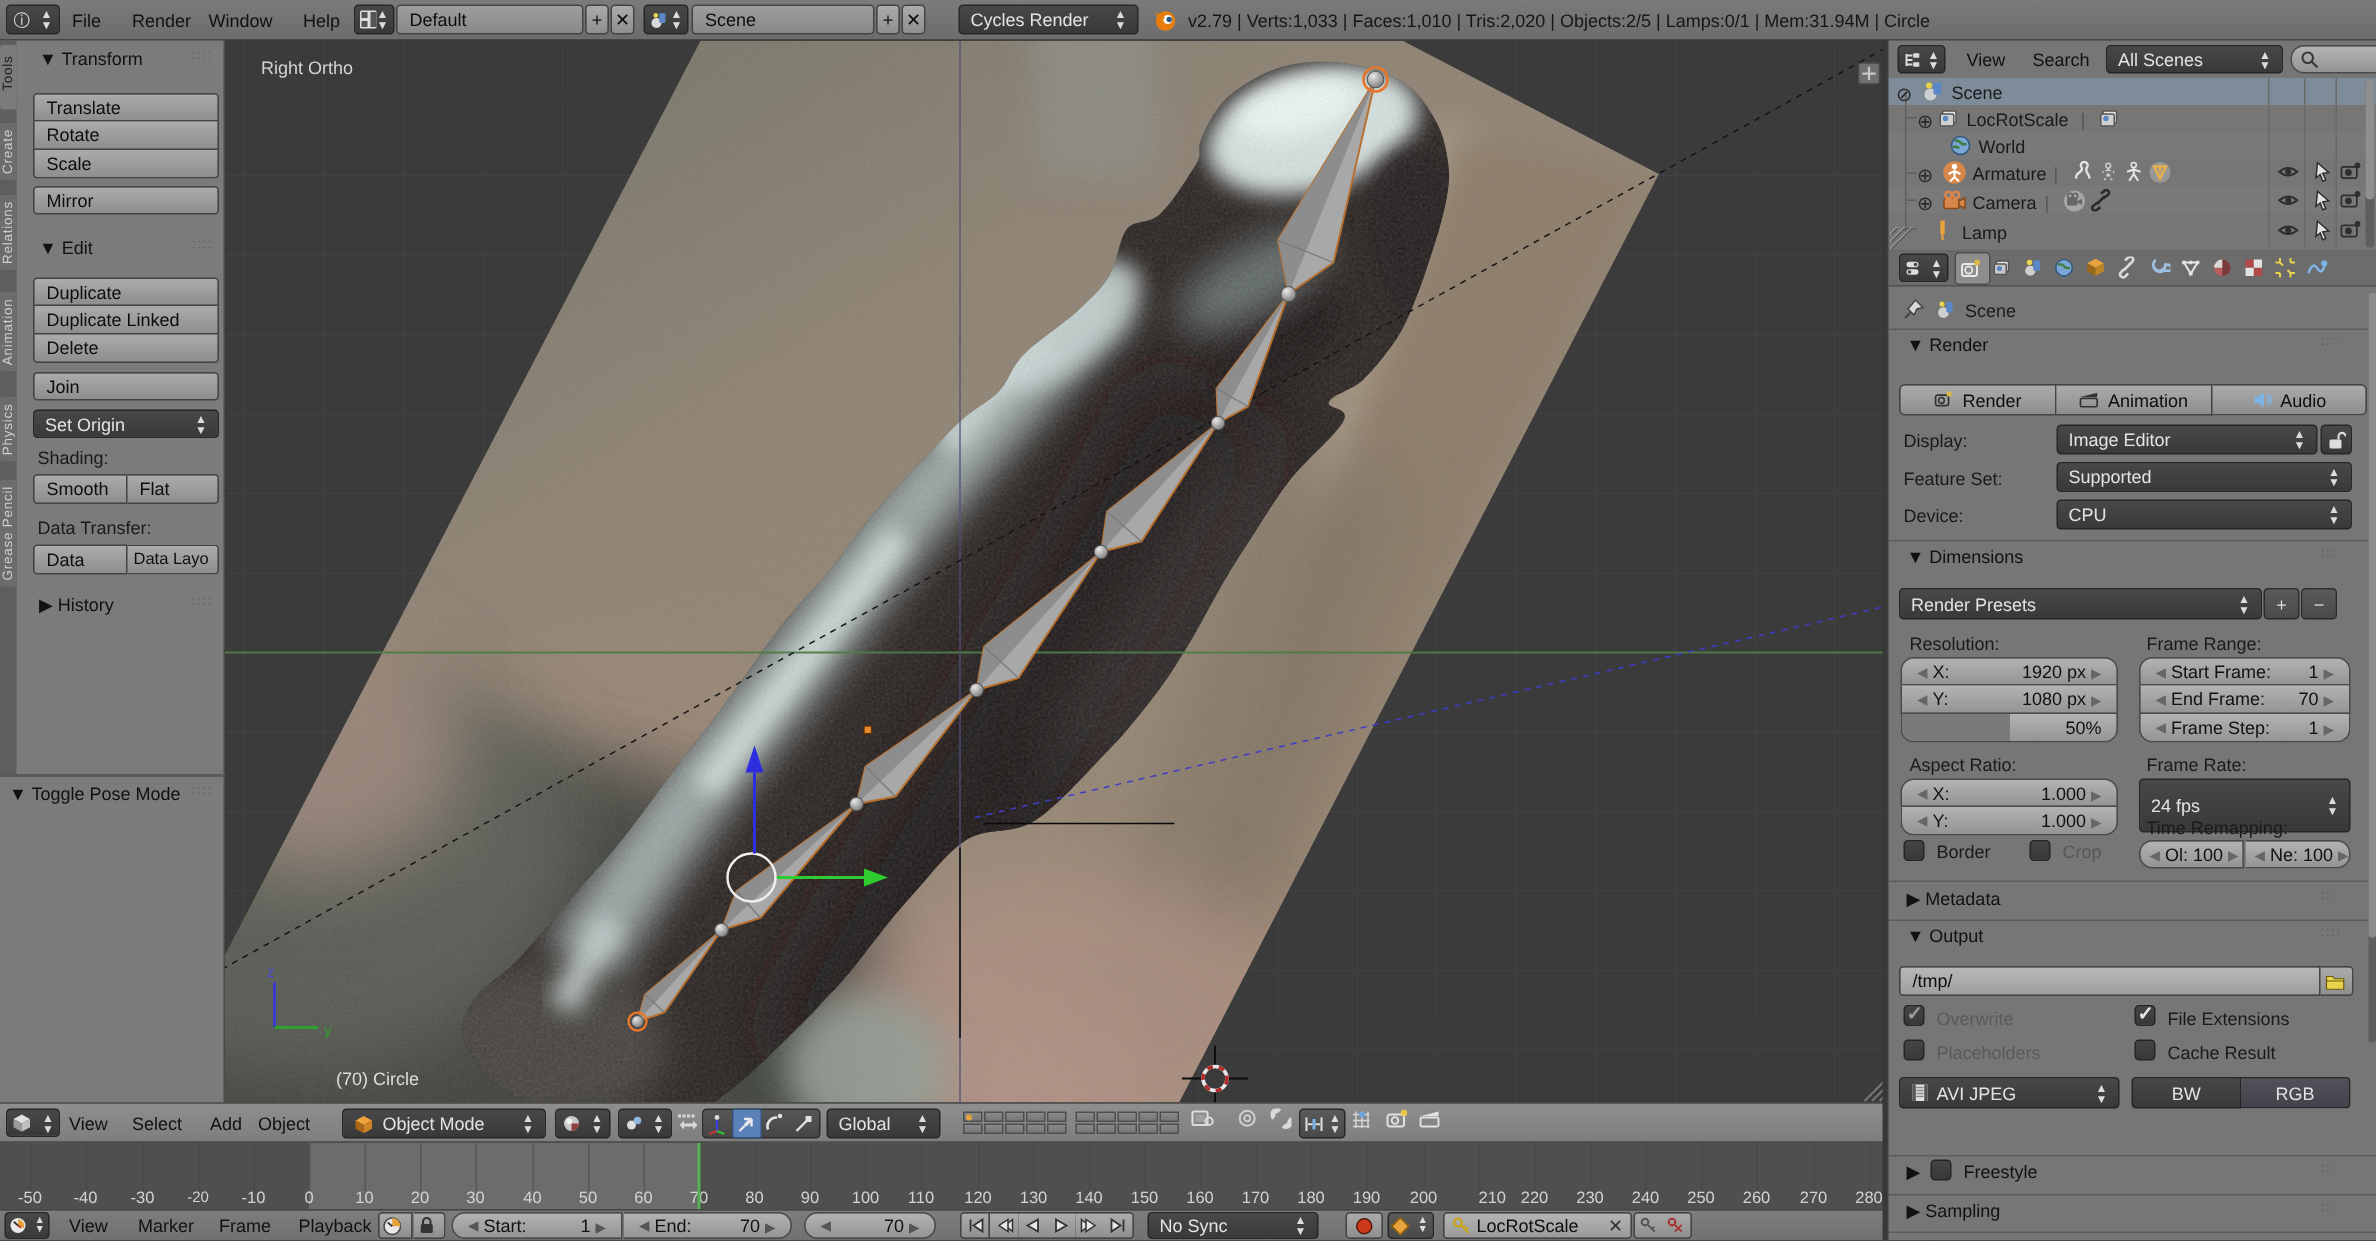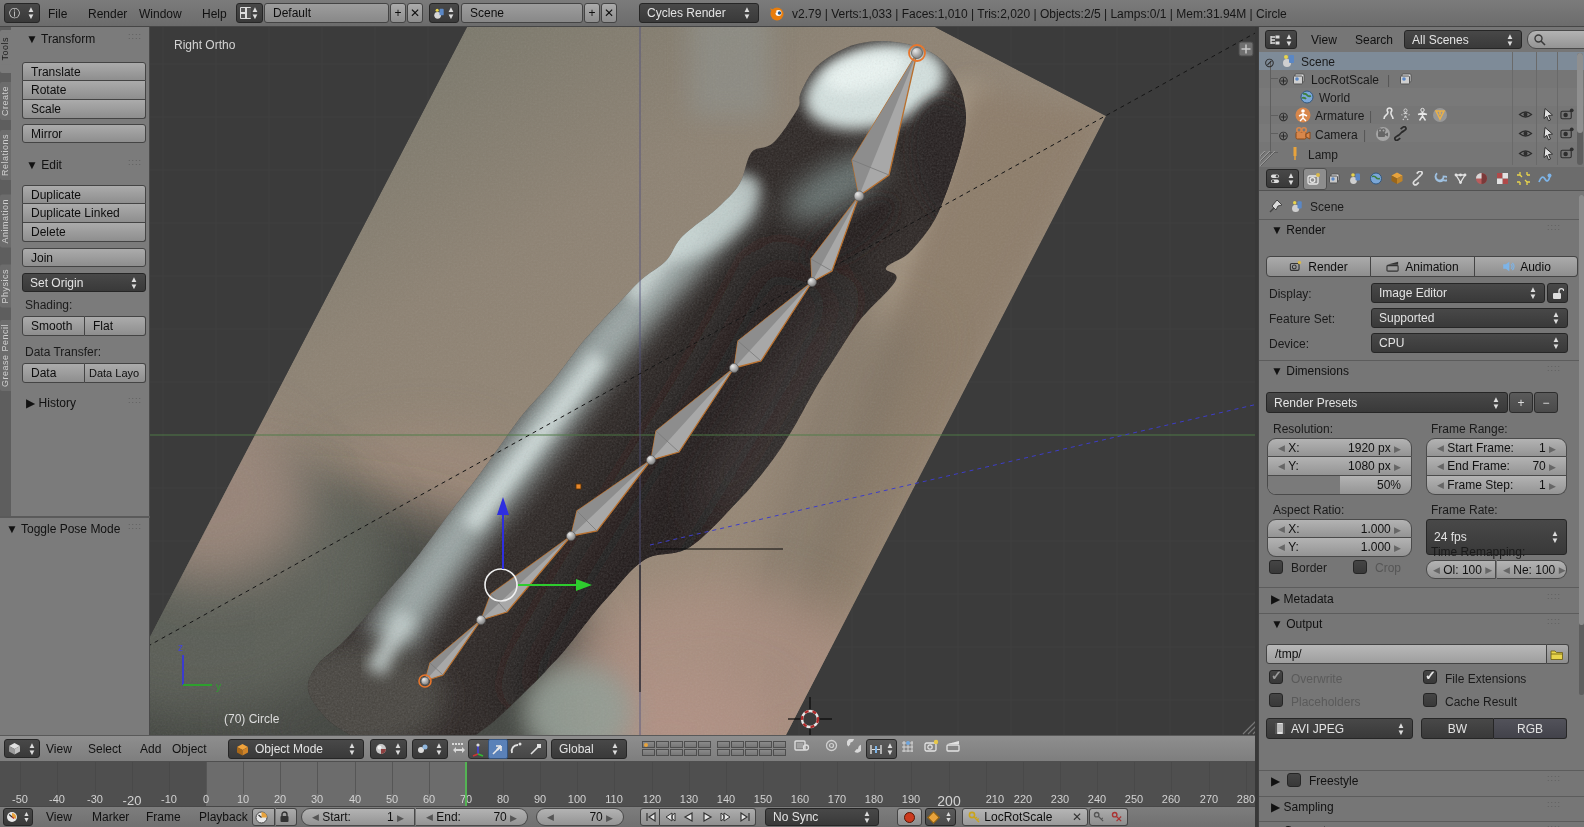--- a/index.html
+++ b/index.html
@@ -418,21 +418,21 @@
   <div class="abs" style="left:0;top:0;width:1258px;height:44px;background:#4f4f4f;" id="ruler"></div>
   <div class="abs" style="left:206px;top:0;width:260px;height:44px;background:#6c6c6c;"></div>
   <div class="abs" id="ticks" style="left:0;top:0;width:1258px;height:44px;overflow:hidden;">
         <div class="abs" style="left:20px;top:0;width:1px;height:32px;background:#454545;opacity:0.55;"></div>
         <div class="abs" style="left:2px;top:31px;width:36px;text-align:center;font-size:11px;color:#d2d2d2;">-50</div>
         <div class="abs" style="left:57px;top:0;width:1px;height:32px;background:#454545;opacity:0.55;"></div>
         <div class="abs" style="left:39px;top:31px;width:36px;text-align:center;font-size:11px;color:#d2d2d2;">-40</div>
         <div class="abs" style="left:95px;top:0;width:1px;height:32px;background:#454545;opacity:0.55;"></div>
         <div class="abs" style="left:77px;top:31px;width:36px;text-align:center;font-size:11px;color:#d2d2d2;">-30</div>
         <div class="abs" style="left:132px;top:0;width:1px;height:32px;background:#454545;opacity:0.55;"></div>
-        <div class="abs" style="left:114px;top:31px;width:36px;text-align:center;font-size:13px;color:#d2d2d2;">-20</div>
+        <div class="abs" style="left:114px;top:31px;width:36px;text-align:center;font-size:10px;color:#d2d2d2;">-20</div>
         <div class="abs" style="left:169px;top:0;width:1px;height:32px;background:#454545;opacity:0.55;"></div>
         <div class="abs" style="left:151px;top:31px;width:36px;text-align:center;font-size:11px;color:#d2d2d2;">-10</div>
         <div class="abs" style="left:206px;top:0;width:1px;height:32px;background:#454545;opacity:0.55;"></div>
         <div class="abs" style="left:188px;top:31px;width:36px;text-align:center;font-size:11px;color:#d2d2d2;">0</div>
         <div class="abs" style="left:243px;top:0;width:1px;height:32px;background:#454545;opacity:0.55;"></div>
         <div class="abs" style="left:225px;top:31px;width:36px;text-align:center;font-size:11px;color:#d2d2d2;">10</div>
         <div class="abs" style="left:280px;top:0;width:1px;height:32px;background:#454545;opacity:0.55;"></div>
         <div class="abs" style="left:262px;top:31px;width:36px;text-align:center;font-size:11px;color:#d2d2d2;">20</div>
         <div class="abs" style="left:317px;top:0;width:1px;height:32px;background:#454545;opacity:0.55;"></div>
         <div class="abs" style="left:299px;top:31px;width:36px;text-align:center;font-size:11px;color:#d2d2d2;">30</div>
@@ -462,21 +462,21 @@
         <div class="abs" style="left:745px;top:31px;width:36px;text-align:center;font-size:11px;color:#d2d2d2;">150</div>
         <div class="abs" style="left:800px;top:0;width:1px;height:32px;background:#454545;opacity:0.55;"></div>
         <div class="abs" style="left:782px;top:31px;width:36px;text-align:center;font-size:11px;color:#d2d2d2;">160</div>
         <div class="abs" style="left:837px;top:0;width:1px;height:32px;background:#454545;opacity:0.55;"></div>
         <div class="abs" style="left:819px;top:31px;width:36px;text-align:center;font-size:11px;color:#d2d2d2;">170</div>
         <div class="abs" style="left:874px;top:0;width:1px;height:32px;background:#454545;opacity:0.55;"></div>
         <div class="abs" style="left:856px;top:31px;width:36px;text-align:center;font-size:11px;color:#d2d2d2;">180</div>
         <div class="abs" style="left:911px;top:0;width:1px;height:32px;background:#454545;opacity:0.55;"></div>
         <div class="abs" style="left:893px;top:31px;width:36px;text-align:center;font-size:11px;color:#d2d2d2;">190</div>
         <div class="abs" style="left:949px;top:0;width:1px;height:32px;background:#454545;opacity:0.55;"></div>
-        <div class="abs" style="left:931px;top:31px;width:36px;text-align:center;font-size:14px;color:#d2d2d2;">200</div>
+        <div class="abs" style="left:931px;top:31px;width:36px;text-align:center;font-size:11px;color:#d2d2d2;">200</div>
         <div class="abs" style="left:986px;top:0;width:1px;height:32px;background:#454545;opacity:0.55;"></div>
         <div class="abs" style="left:968px;top:31px;width:36px;text-align:right;font-size:11px;color:#d2d2d2;">210</div>
         <div class="abs" style="left:1023px;top:0;width:1px;height:32px;background:#454545;opacity:0.55;"></div>
         <div class="abs" style="left:1005px;top:31px;width:36px;text-align:center;font-size:11px;color:#d2d2d2;">220</div>
         <div class="abs" style="left:1060px;top:0;width:1px;height:32px;background:#454545;opacity:0.55;"></div>
         <div class="abs" style="left:1042px;top:31px;width:36px;text-align:center;font-size:11px;color:#d2d2d2;">230</div>
         <div class="abs" style="left:1097px;top:0;width:1px;height:32px;background:#454545;opacity:0.55;"></div>
         <div class="abs" style="left:1079px;top:31px;width:36px;text-align:center;font-size:11px;color:#d2d2d2;">240</div>
         <div class="abs" style="left:1134px;top:0;width:1px;height:32px;background:#454545;opacity:0.55;"></div>
         <div class="abs" style="left:1116px;top:31px;width:36px;text-align:center;font-size:11px;color:#d2d2d2;">250</div>

